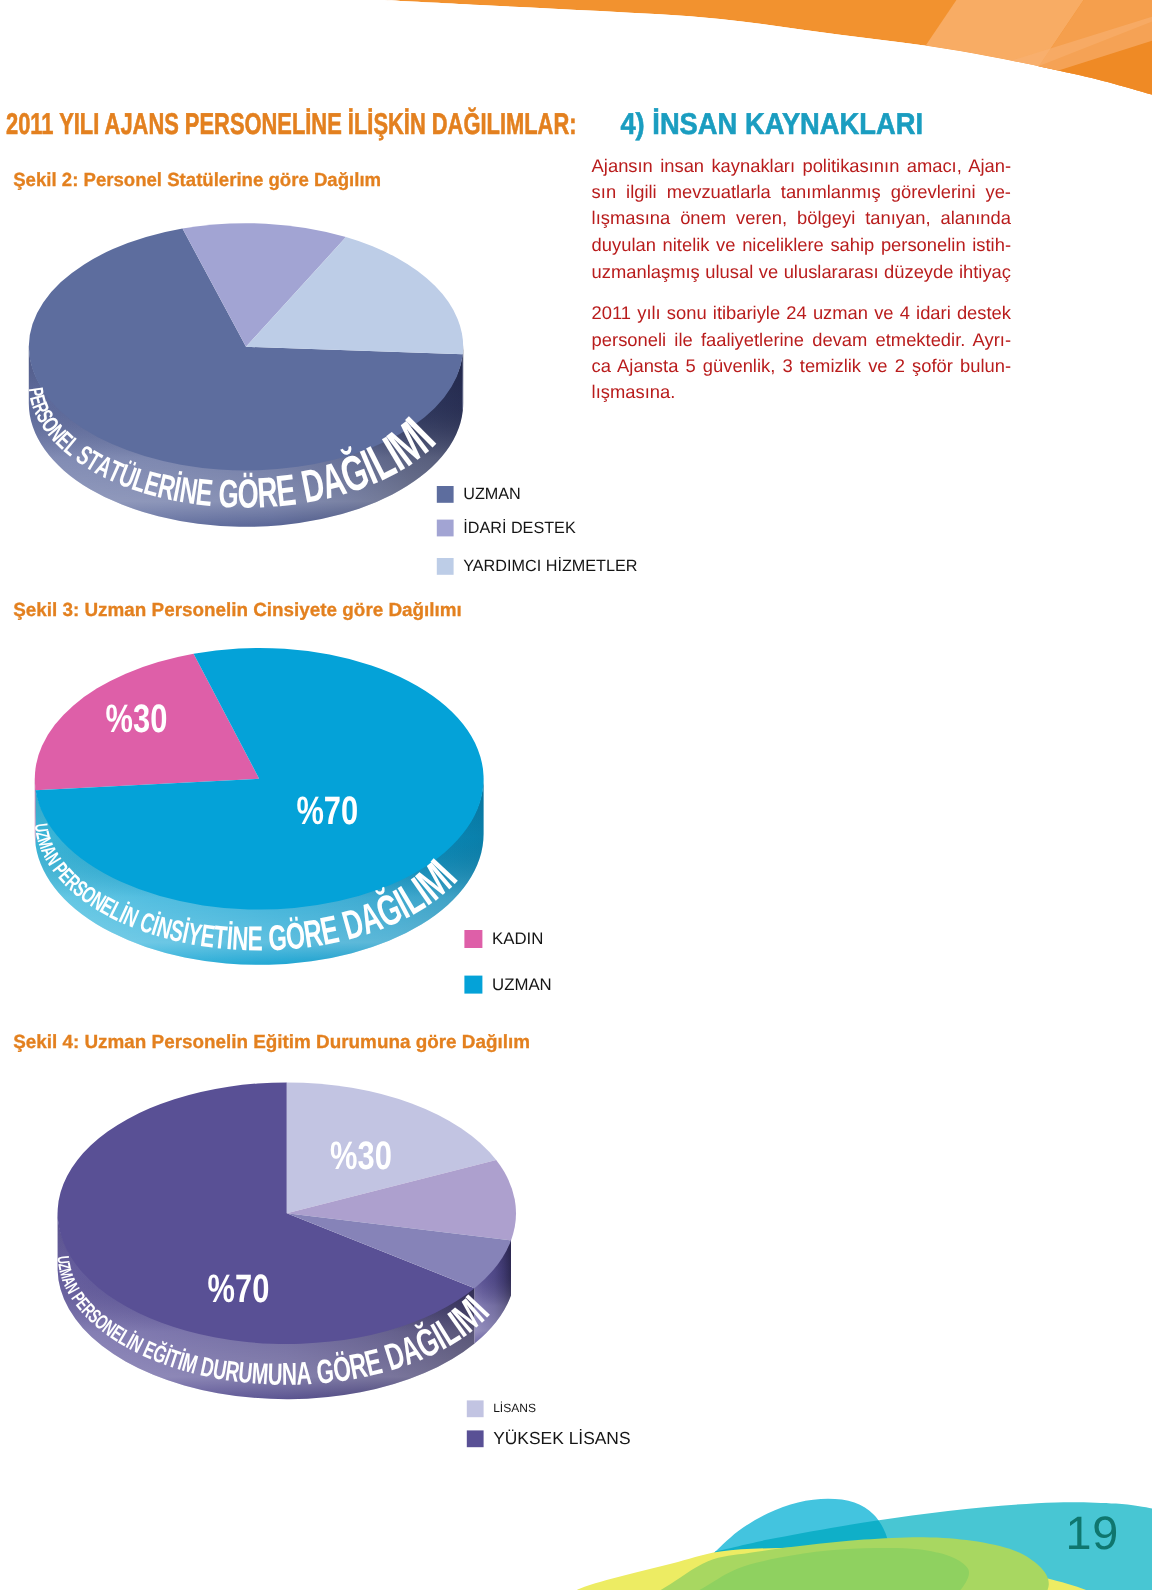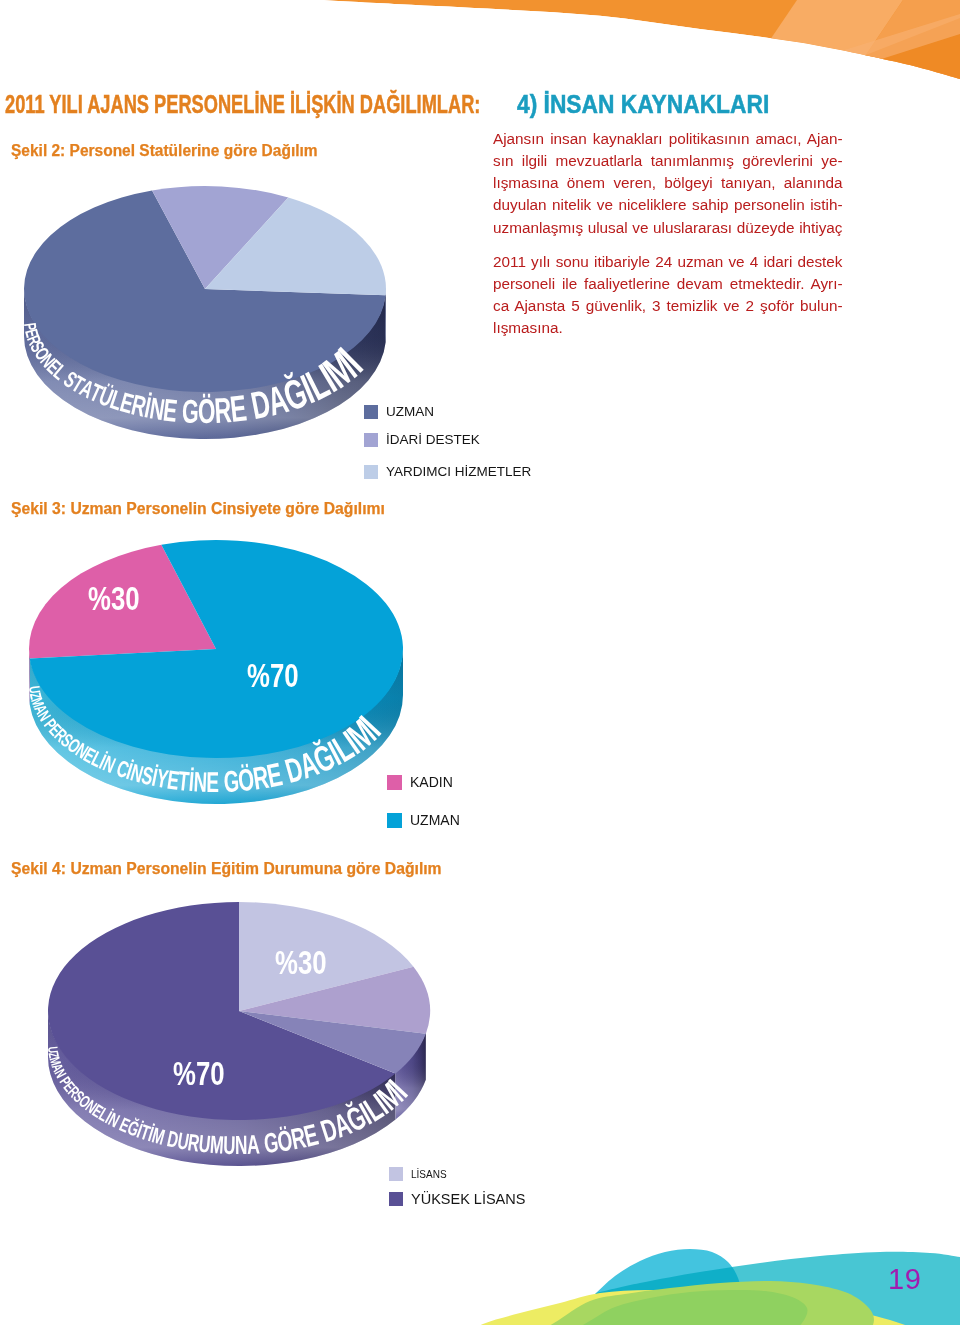--- a/index.html
+++ b/index.html
@@ -23,21 +23,21 @@
   .body-col .ln.last{text-align-last:left;}
   .chart{position:absolute;overflow:visible;}
   .bandlabel{font-family:"Liberation Sans",sans-serif;font-weight:bold;fill:#fff;}
   .bandchar{font-family:"Liberation Sans",sans-serif;font-weight:bold;fill:#fff;}
   .datalabel{position:absolute;color:#fff;font-weight:bold;line-height:1;
       font-family:"Liberation Sans",sans-serif;transform:scaleX(0.78);transform-origin:0 0;}
   .legend{position:absolute;}
   .legend-row{display:flex;align-items:center;}
   .legend-sw{flex:0 0 auto;margin-right:8px;}
   .legend-lb{color:#151515;white-space:nowrap;}
-  .pagenum{position:absolute;left:888px;top:1265px;color:#a21caf;font-size:29px;line-height:28px;letter-spacing:0.5px;}
+  .pagenum{position:absolute;left:888px;top:1265px;color:#0f766e;font-size:39px;line-height:28px;letter-spacing:0.5px;}
 </style>
 </head>
 <body>
 
 <div class="page">
 
 <svg id="topdeco" viewBox="0 0 960 120" width="960" height="120">
   <defs>
         <clipPath id="topclip">
           <path d="M 320.0 0.0 C 333.3 0.7 370.0 2.7 400.0 4.2 C 430.0 5.7 466.7 7.3 500.0 9.2 C 533.3 11.1 566.7 12.5 600.0 15.8 C 633.3 19.1 666.7 24.6 700.0 29.0 C 733.3 33.5 766.7 36.9 800.0 42.5 C 833.3 48.1 873.3 56.7 900.0 62.8 C 926.7 68.9 950.0 76.3 960.0 79.0 L 960 0 Z"></path>

